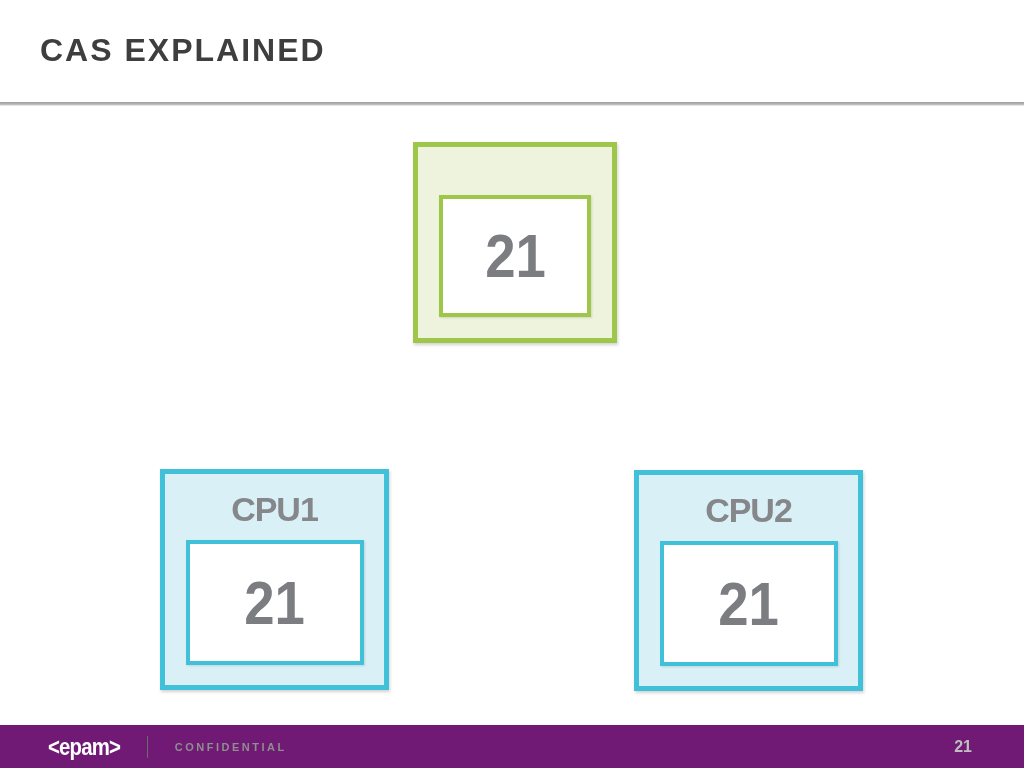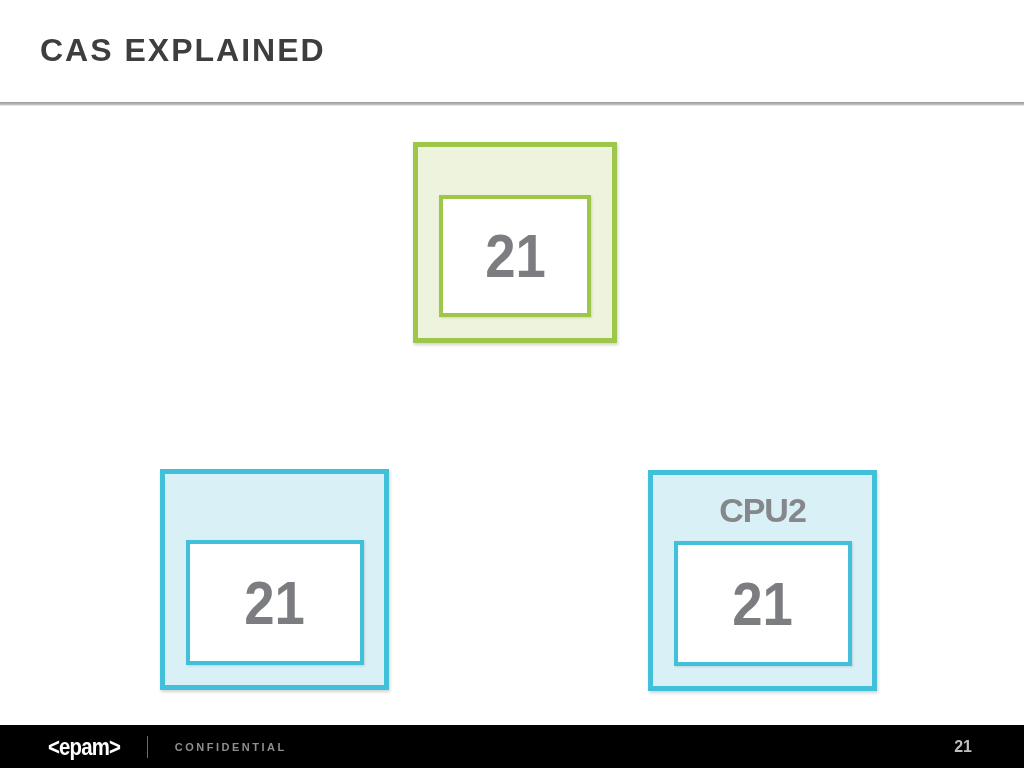--- a/index.html
+++ b/index.html
@@ -81,28 +81,28 @@
     border: 5px solid #41c1d9;
   }
   .cpu-box .box-label { margin-top: 16px; font-size: 34px; }
   .cpu-box .value-box {
     top: 66px;
     width: 178px; height: 125px;
     border: 4px solid #41c1d9;
   }
   .cpu-box .value { font-size: 62px; }
   .cpu1-box { left: 160px; top: 469px; }
-  .cpu2-box { left: 648px; top: 470px; }
+  .cpu2-box { left: 634px; top: 470px; }
 
   
   .footer-bar {
     position: absolute;
     left: 0; top: 725px;
     width: 1024px; height: 43px;
-    background: #000000;
+    background: #701a75;
     display: flex;
     align-items: center;
   }
   .epam-logo {
     margin-left: 48px;
     color: #ffffff;
     font-weight: bold;
     font-size: 24px;
     letter-spacing: -1px;
     display: inline-block;
@@ -139,20 +139,21 @@
   <h1 class="slide-title">CAS EXPLAINED</h1>
   <div class="title-divider"></div>
 
   <div class="dbox memory-box">
     <div class="value-box">
       <span class="value">21</span>
     </div>
   </div>
 
   <div class="dbox cpu-box cpu1-box">
+    <span class="box-label">CPU1</span>
     <div class="value-box">
       <span class="value">21</span>
     </div>
   </div>
 
   <div class="dbox cpu-box cpu2-box">
     <span class="box-label">CPU2</span>
     <div class="value-box">
       <span class="value">21</span>
     </div>

